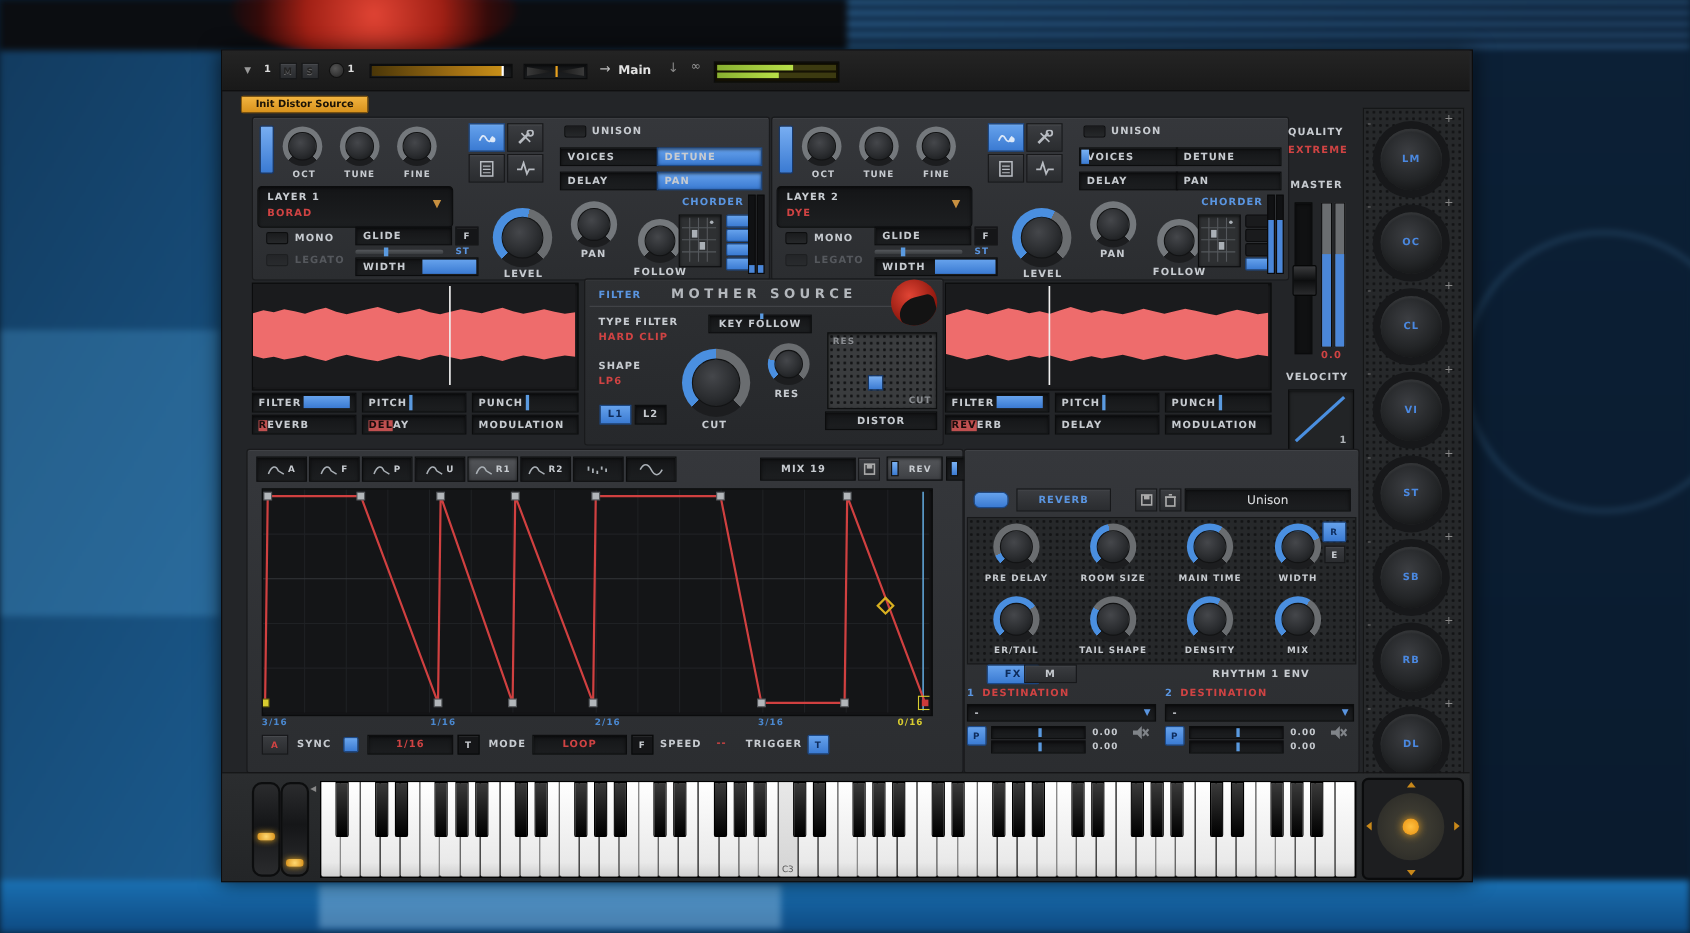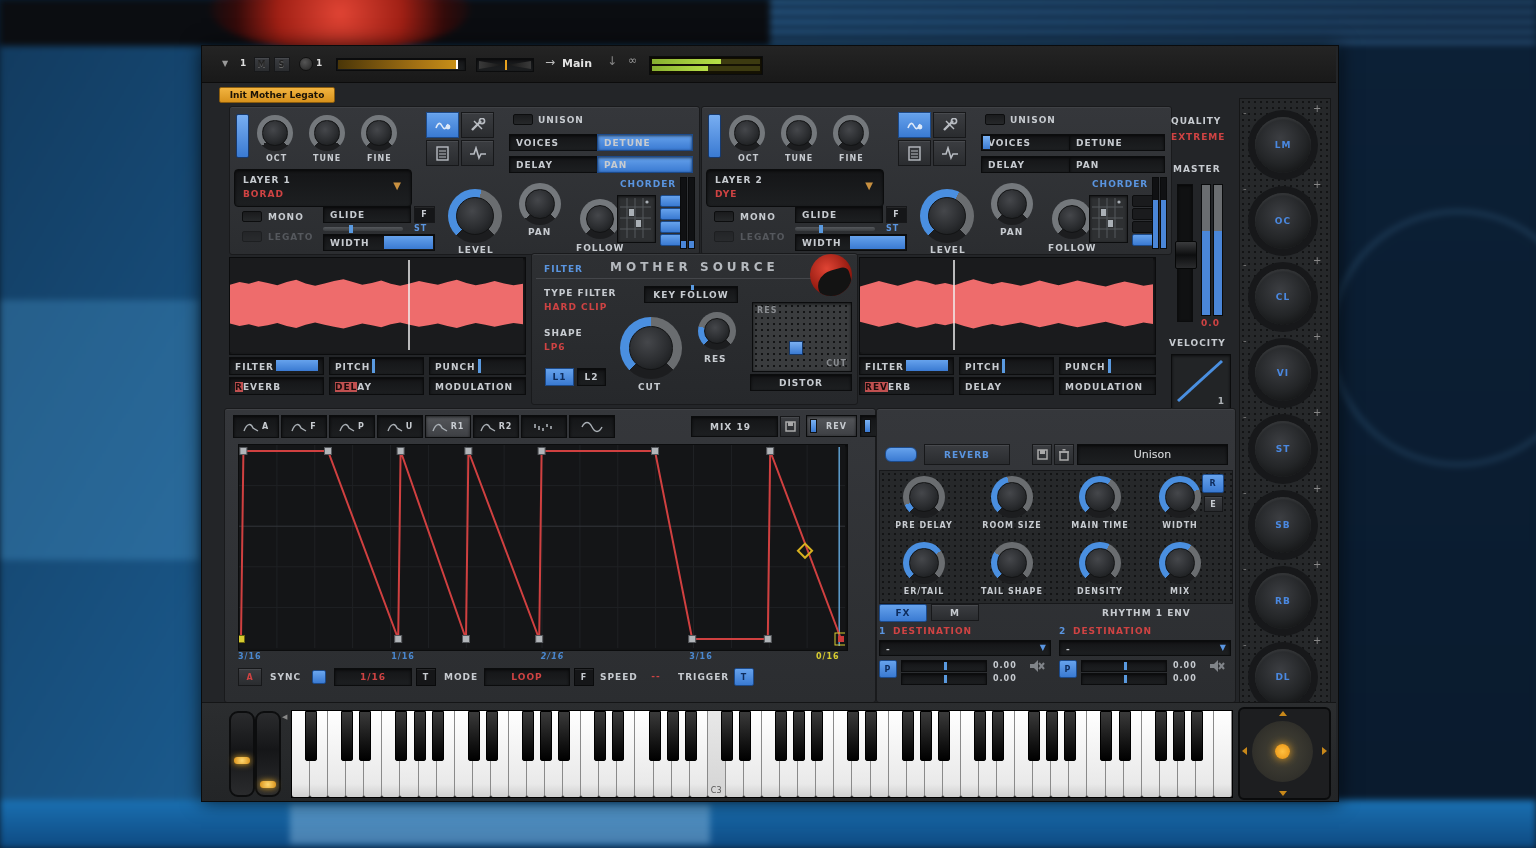--- a/index.html
+++ b/index.html
@@ -100,21 +100,21 @@
       <span class="abs" style="left:426px;top:8px;font-size:11px;color:#999;">∞</span>
       <div class="abs inset" style="left:447px;top:10px;width:112px;height:17px;background:#151204;">
         <div class="abs" style="left:2px;top:2px;height:5px;right:2px;background:#3c3a10;"></div>
         <div class="abs" style="left: 2px; top: 2px; height: 5px; background: linear-gradient(90deg, rgb(136, 176, 48), rgb(184, 224, 72)); width: 62%;"></div>
         <div class="abs" style="left:2px;top:9px;height:5px;right:2px;background:#3c3a10;"></div>
         <div class="abs" style="left: 2px; top: 9px; height: 5px; background: linear-gradient(90deg, rgb(136, 176, 48), rgb(184, 224, 72)); width: 50%;"></div>
       </div>
     </div>
 
     <div class="abs btn" style="left:17px;top:41px;width:114px;height:14px;background:linear-gradient(#f2b440,#d8921c);border:1px solid #8a5c0e;border-radius:2px;">
-      <span style="font-size:9px;font-weight:bold;color:#1a1206;white-space:nowrap;">Init Mother Legato</span>
+      <span style="font-size:9px;font-weight:bold;color:#1a1206;white-space:nowrap;">Init Distor Source</span>
     </div>
 
     <div id="layer-panels">
         <div class="abs panel" style="left: 27px; top: 60px; width: 469px; height: 147px;">
     <div class="abs" style="left:6px;top:7px;width:11px;height:42px;background:linear-gradient(#78aef2,#3a7ad2);border:1px solid #16396e;border-radius:2px;"></div>
     <div class="abs knob" style="left: 27px; top: 8px; width: 36px; height: 36px; position: absolute; background: conic-gradient(from 225deg, rgb(116, 120, 124) 0deg, rgb(116, 120, 124) 270deg, rgb(28, 29, 31) 270deg, rgb(28, 29, 31) 360deg);"></div>
     <span class="abs lbl sz8" style="left:36px;top:47px;">Oct</span>
     <div class="abs knob" style="left: 79px; top: 8px; width: 36px; height: 36px; position: absolute; background: conic-gradient(from 225deg, rgb(116, 120, 124) 0deg, rgb(116, 120, 124) 270deg, rgb(28, 29, 31) 270deg, rgb(28, 29, 31) 360deg);"></div>
     <span class="abs lbl sz8" style="left:83px;top:47px;">Tune</span>
     <div class="abs knob" style="left: 131px; top: 8px; width: 36px; height: 36px; position: absolute; background: conic-gradient(from 225deg, rgb(116, 120, 124) 0deg, rgb(116, 120, 124) 270deg, rgb(28, 29, 31) 270deg, rgb(28, 29, 31) 360deg);"></div>
@@ -627,21 +627,21 @@
           <rect x="525.3" y="190.5" width="7" height="7" fill="#b2b6ba" stroke="#55585c"></rect>
           <rect x="527.7" y="2.5" width="7" height="7" fill="#b2b6ba" stroke="#55585c"></rect>
           <rect x="596" y="188" width="12" height="12" fill="none" stroke="#d8cc30"></rect>
           <rect x="599" y="191" width="6" height="6" fill="#cc3a3a"></rect>
           <rect x="-5" y="-5" width="10" height="10" fill="none" stroke="#d8b020" stroke-width="2" transform="translate(566,105.64) rotate(45)"></rect>
         </svg>
     </div>
     <div id="env-time-labels" class="abs" style="left:36px;top:606px;width:608px;height:12px;">
         <span class="lbl sz8" style="position: absolute; top: 0px; left: 0px; color: rgb(74, 136, 208);">3/16</span>
         <span class="lbl sz8" style="position: absolute; top: 0px; left: 153.216px; color: rgb(74, 136, 208);">1/16</span>
-        <span class="lbl sz8" style="position: absolute; top: 0px; left: 302.784px; color: rgb(74, 136, 208); font-style: italic;">2/16</span>
+        <span class="lbl sz8" style="position: absolute; top: 0px; left: 302.784px; color: rgb(74, 136, 208);">2/16</span>
         <span class="lbl sz8" style="position: absolute; top: 0px; left: 451.136px; color: rgb(74, 136, 208);">3/16</span>
         <span class="lbl sz8" style="position: absolute; top: 0px; left: 578px; color: rgb(216, 204, 48);">0/16</span>
       </div>
 
     <div class="abs" style="left:36px;top:622px;width:610px;height:20px;">
       <div class="abs raised btn" style="left:0;top:0;width:22px;height:16px;">
           <span class="lbl sz8 red">A</span>
         </div>
       <span class="abs lbl" style="left:32px;top:4px;">Sync</span>
       <div class="abs cb on" style="left:74px;top:2px;width:12px;height:12px;"></div>
@@ -706,21 +706,21 @@
         <span class="lbl sz8 abs" style="top: 116px; left: 180px; width: 80px; text-align: center;">Density</span>
         <div class="knob abs" style="left: 279px; top: 71px; width: 42px; height: 42px; position: absolute; background: conic-gradient(from 225deg, rgb(74, 143, 224) 0deg, rgb(74, 143, 224) 167deg, rgb(106, 109, 112) 167deg, rgb(106, 109, 112) 270deg, rgb(28, 29, 31) 270deg, rgb(28, 29, 31) 360deg);"></div>
         <span class="lbl sz8 abs" style="top: 116px; left: 260px; width: 80px; text-align: center;">Mix</span>
       </div>
     <div class="abs btn bluefill" style="left:1000px;top:428px;width:20px;height:17px;border-radius:2px;">
         <span class="lbl sz8" style="color:#0e2c5c;">R</span>
       </div>
     <div class="abs raised btn" style="left:1002px;top:450px;width:17px;height:14px;">
         <span class="lbl sz8">E</span>
       </div>
-    <div class="abs btn bluefill" style="left:677px;top:558px;width:46px;height:16px;border-radius:2px;">
+    <div class="abs btn bluefill" style="left:695px;top:558px;width:46px;height:16px;border-radius:2px;">
         <span class="lbl" style="color:#0e2c5c;">FX</span>
       </div>
     <div class="abs raised btn" style="left:729px;top:558px;width:46px;height:15px;">
         <span class="lbl">M</span>
       </div>
     <span class="abs lbl" style="left:900px;top:562px;">Rhythm 1 Env</span>
 
     <div class="abs" style="left:677px;top:580px;width:172px;height:72px;">
       <span class="abs lbl blue" style="left:0;top:0;">1</span>
       <span class="abs lbl red" style="left:14px;top:0;">Destination</span>

